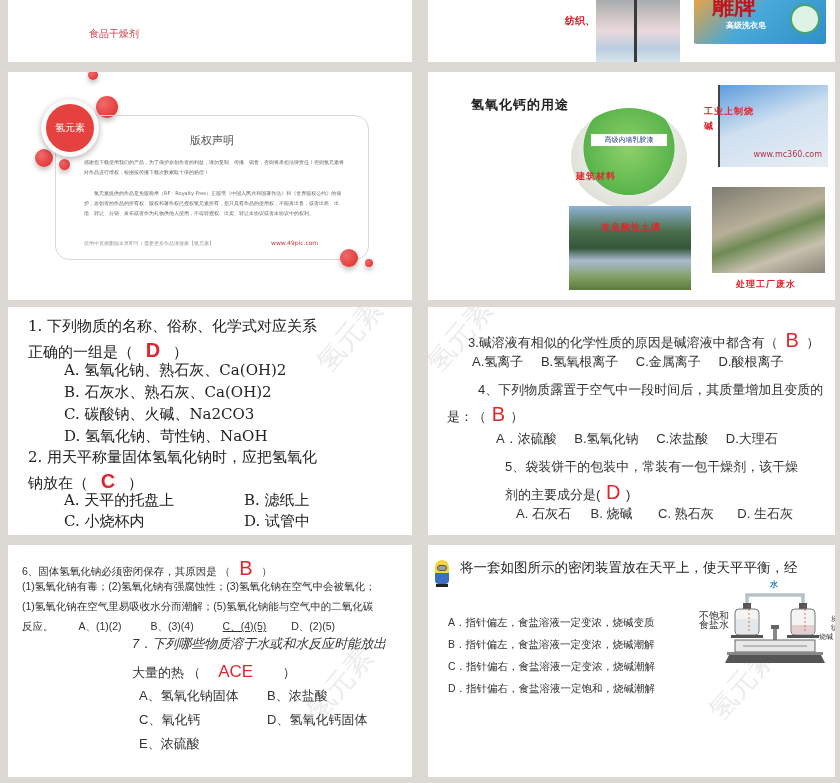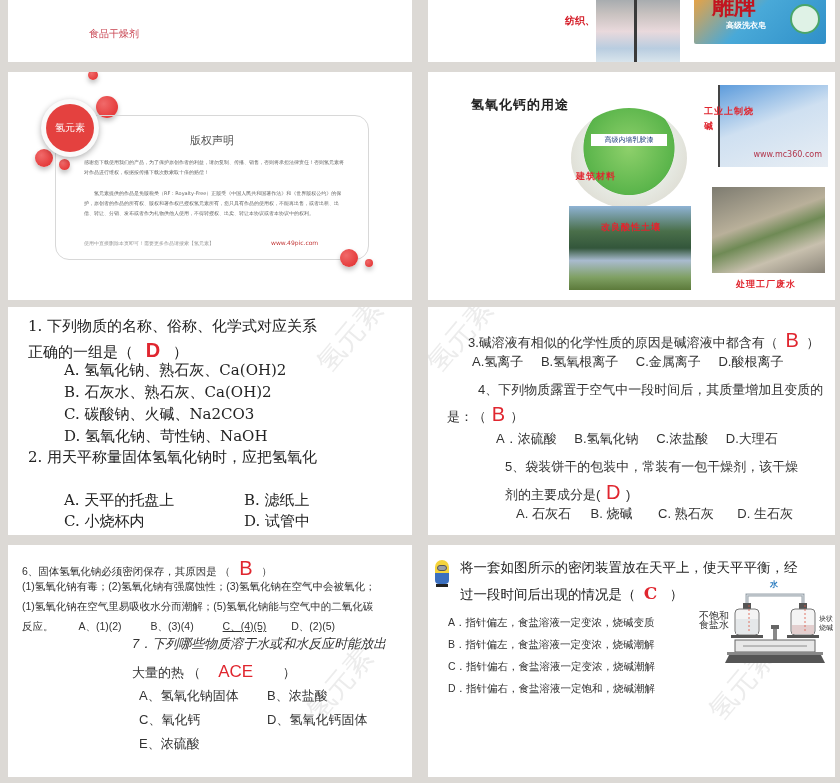--- a/index.html
+++ b/index.html
@@ -130,20 +130,25 @@
   <div class="q serif-q" style="left:20px;top:32px;">
     <span>正确的一组是（</span>
     <span class="ans-big" style="margin:0 8px;">D</span>
     <span>）</span>
   </div>
   <div class="q serif-q" style="left:56px;top:54px;">A. 氢氧化钠、熟石灰、Ca(OH)2</div>
   <div class="q serif-q" style="left:56px;top:76px;">B. 石灰水、熟石灰、Ca(OH)2</div>
   <div class="q serif-q" style="left:56px;top:98px;">C. 碳酸钠、火碱、Na2CO3</div>
   <div class="q serif-q" style="left:56px;top:120px;">D. 氢氧化钠、苛性钠、NaOH</div>
   <div class="q serif-q" style="left:20px;top:141px;">2. 用天平称量固体氢氧化钠时，应把氢氧化</div>
+  <div class="q serif-q" style="left:20px;top:163px;">
+    <span>钠放在（</span>
+    <span class="ans-big" style="margin:0 8px;">C</span>
+    <span>）</span>
+  </div>
   <div class="q serif-q" style="left:56px;top:184px;">A. 天平的托盘上</div>
   <div class="q serif-q" style="left:236px;top:184px;">B. 滤纸上</div>
   <div class="q serif-q" style="left:56px;top:205px;">C. 小烧杯内</div>
   <div class="q serif-q" style="left:236px;top:205px;">D. 试管中</div>
 </div>
 
 <div class="slide" id="s6">
   <div class="watermark" style="left:-10px;top:10px;">氢元素</div>
   <div class="q sans-q" style="left:40px;top:22px;">
     <span>3.碱溶液有相似的化学性质的原因是碱溶液中都含有（</span>
@@ -212,25 +217,20 @@
 </div>
 
 <div class="slide" id="s8">
   <div class="watermark" style="left:272px;top:120px;">氢元素</div>
   <div class="minion">
     <div class="body"></div>
     <div class="goggle"></div>
     <div class="feet"></div>
   </div>
   <div class="q serif-q" style="left:32px;top:14px;font-size:13.5px;">将一套如图所示的密闭装置放在天平上，使天平平衡，经</div>
-  <div class="q serif-q" style="left:32px;top:38px;font-size:13.5px;">
-    <span>过一段时间后出现的情况是（</span>
-    <span style="font-family:'DejaVu Serif',serif;font-weight:bold;color:#e0262f;font-size:17px;margin:0 8px 0 4px;">C</span>
-    <span>）</span>
-  </div>
   <div class="q small-q" style="left:20px;top:71px;">A．指针偏左，食盐溶液一定变浓，烧碱变质</div>
   <div class="q small-q" style="left:20px;top:93px;">B．指针偏左，食盐溶液一定变浓，烧碱潮解</div>
   <div class="q small-q" style="left:20px;top:115px;">C．指针偏右，食盐溶液一定变浓，烧碱潮解</div>
   <div class="q small-q" style="left:20px;top:137px;">D．指针偏右，食盐溶液一定饱和，烧碱潮解</div>
 
   <div class="apparatus">
     <svg width="120" height="90" viewBox="0 0 120 90">
 
       <path d="M32 20 V10 H88 V20" fill="none" stroke="#9aa4ac" stroke-width="3"></path>
       <path d="M32 20 V10 H88 V20" fill="none" stroke="#d8dde1" stroke-width="1"></path>
@@ -256,17 +256,17 @@
 
       <polygon points="14,70 106,70 110,78 10,78" fill="#555"></polygon>
       <rect x="12" y="67" width="96" height="3" fill="#888"></rect>
     </svg>
     <span style="position:absolute;left:55px;top:-6px;font-size:8px;color:#2a7bbf;font-weight:bold;">水</span>
     <span style="position:absolute;left:-16px;top:26px;font-size:10px;color:#333;line-height:9px;">
       <span style="display:block;">不饱和</span>
       <span style="display:block;">食盐水</span>
     </span>
     <span style="position:absolute;left:104px;top:30px;font-size:7px;color:#333;line-height:9px;">
-      <span style="display:block;">块状</span>
+      <span style="display:block;margin-left:12px;">块状</span>
       <span style="display:block;">烧碱</span>
     </span>
   </div>
 </div>
 
 </body></html>

